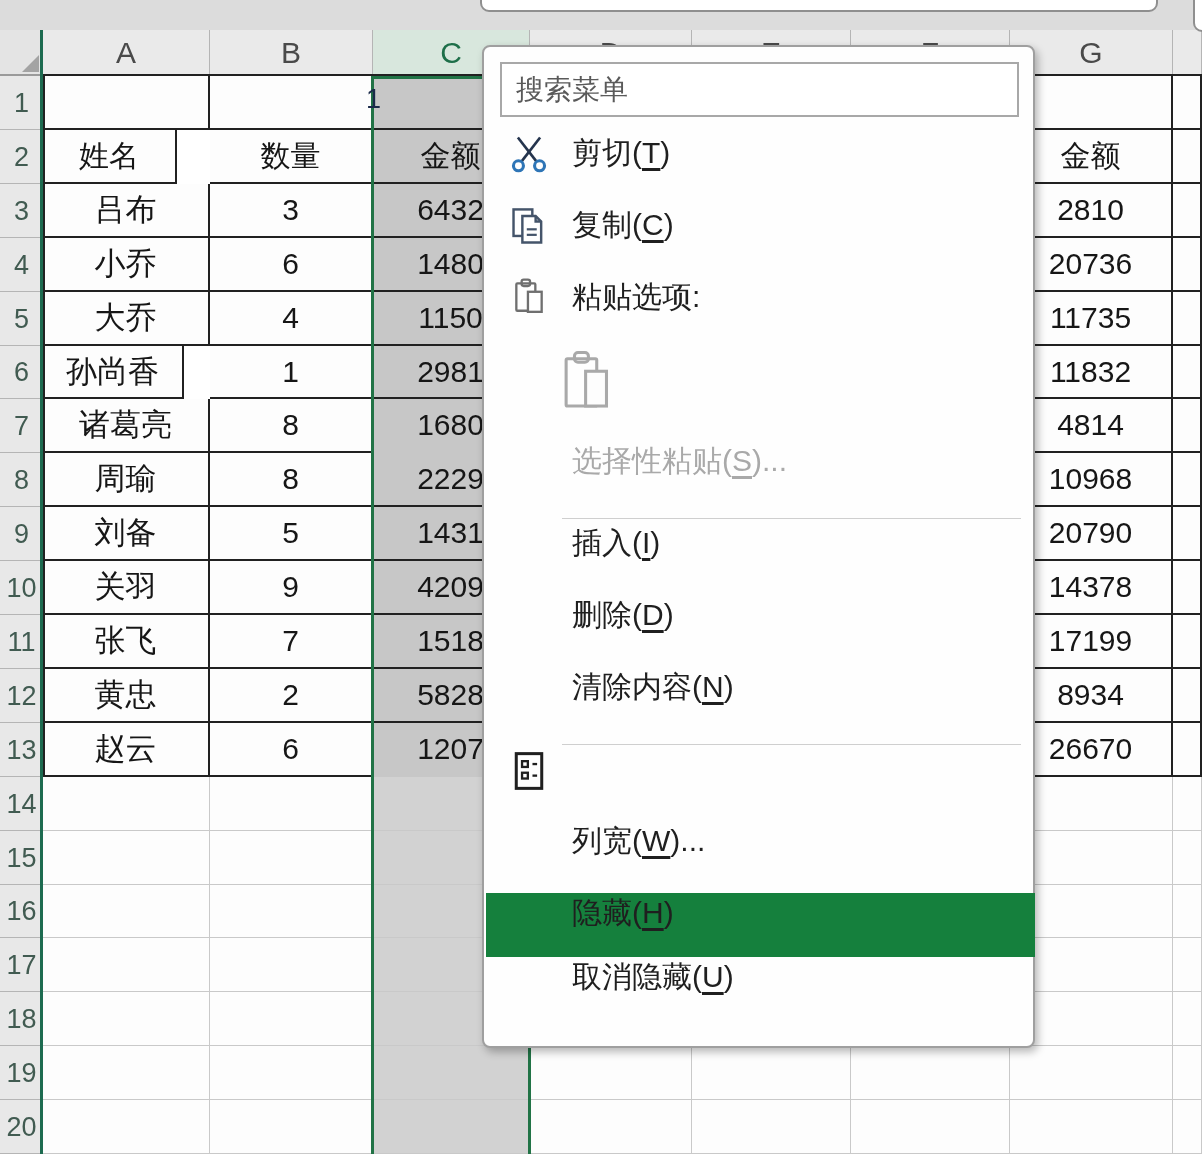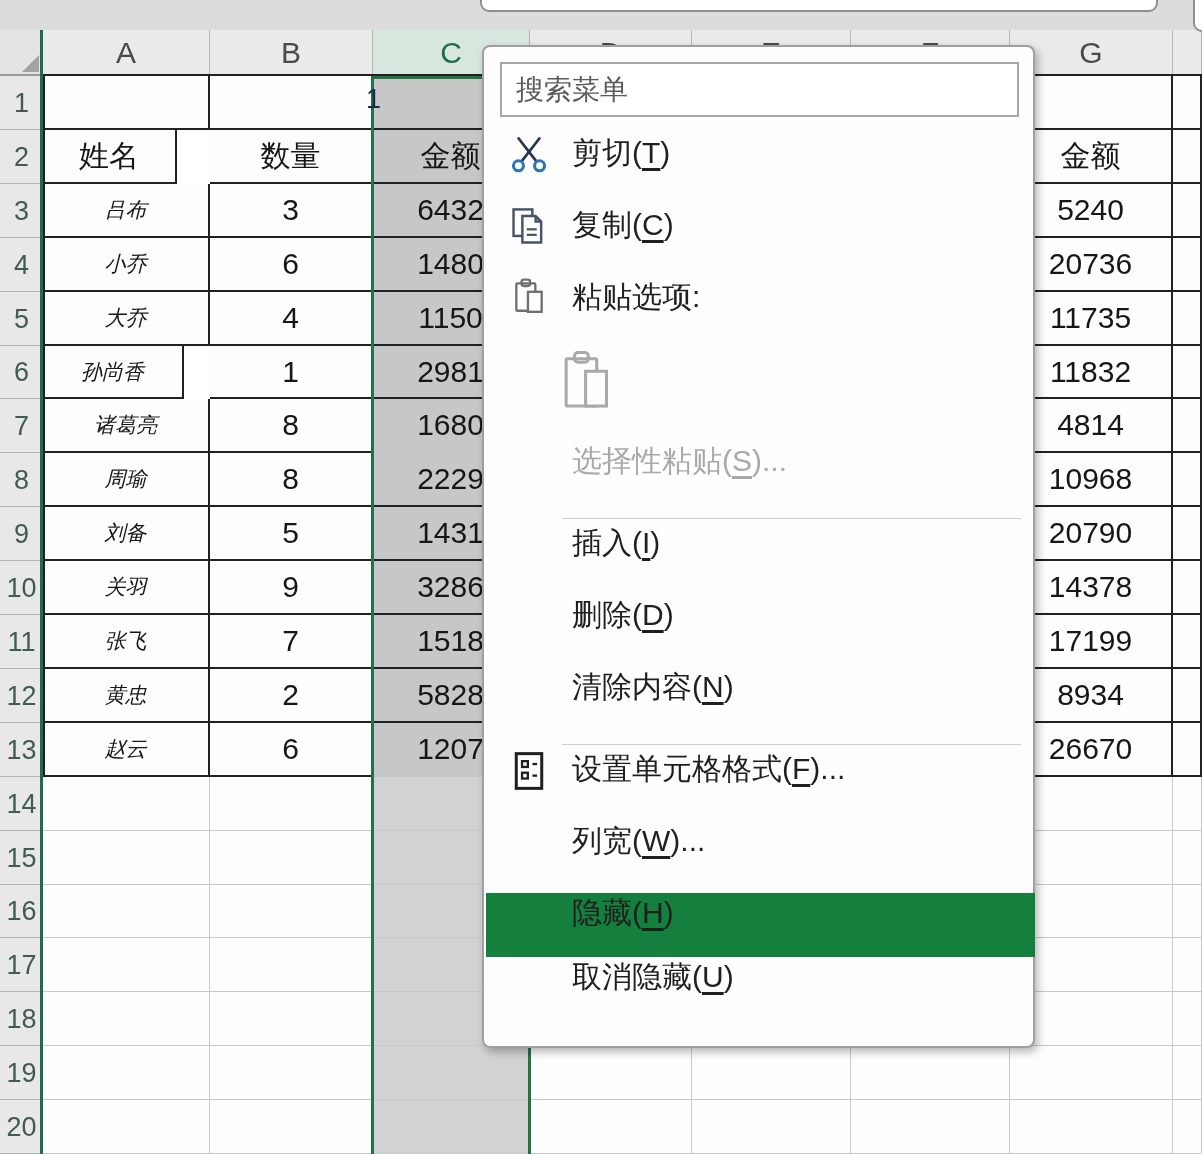--- a/index.html
+++ b/index.html
@@ -18,21 +18,21 @@
           border-right:1px solid #b5b5b5;border-bottom:1px solid #9a9a9a;box-sizing:border-box;z-index:1;}
   .corner .tri{position:absolute;right:3px;bottom:3px;width:0;height:0;
           border-left:17px solid transparent;border-bottom:17px solid #a3a3a3;}
   
   .cell{position:absolute;box-sizing:border-box;background:#fdfdfd;font-size:30px;color:#161616;
         text-align:center;overflow:visible;white-space:nowrap;z-index:1;}
   .cell.lt{border-right:1px solid #c9c9c9;border-bottom:1px solid #c9c9c9;}
   .cell.tb{border-right:2px solid #212121;border-bottom:2px solid #212121;}
   .cell.selfill{background:#c7c7c7;}
   .cell.selfill-lt{background:#d2d2d2;}
-  .cell.name{font-size:21px;font-style:italic;}
+  .cell.name{font-size:31px;}
   .line{position:absolute;z-index:3;}
   .c1mark{position:absolute;z-index:4;font-size:27px;color:#1b2a4a;}
   
   .menu{position:absolute;left:482px;top:45px;width:553px;height:1003px;background:#fefefe;
         border:2px solid #9f9f9f;border-radius:8px;box-sizing:border-box;z-index:10;
         box-shadow:3px 4px 8px rgba(0,0,0,0.28);}
   .searchbox{position:absolute;left:16px;top:15px;width:519px;height:55px;background:#ffffff;
         border:2px solid #a8a8a8;box-sizing:border-box;font-size:28px;color:#5a5a5a;
         line-height:51px;padding-left:14px;}
   .mi{position:absolute;left:2px;width:549px;height:72px;display:flex;align-items:flex-start;}
@@ -99,21 +99,21 @@
       <div class="cell tb" style="left:692px;top:130px;width:159px;height:54px;line-height:52px;"></div>
       <div class="cell tb" style="left:851px;top:130px;width:159px;height:54px;line-height:52px;"></div>
       <div class="cell tb" style="left:1010px;top:130px;width:163px;height:54px;line-height:52px;">金额</div>
       <div class="cell tb" style="left:1173px;top:130px;width:29px;height:54px;line-height:52px;"></div>
       <div class="cell tb name" style="left:43px;top:184px;width:167px;height:54px;line-height:52px;">吕布</div>
       <div class="cell tb" style="left:210px;top:184px;width:163px;height:54px;line-height:52px;">3</div>
       <div class="cell tb selfill" style="left:373px;top:184px;width:157px;height:54px;line-height:52px;">6432</div>
       <div class="cell tb" style="left:530px;top:184px;width:162px;height:54px;line-height:52px;"></div>
       <div class="cell tb" style="left:692px;top:184px;width:159px;height:54px;line-height:52px;"></div>
       <div class="cell tb" style="left:851px;top:184px;width:159px;height:54px;line-height:52px;"></div>
-      <div class="cell tb" style="left:1010px;top:184px;width:163px;height:54px;line-height:52px;">5240</div>
+      <div class="cell tb" style="left:1010px;top:184px;width:163px;height:54px;line-height:52px;">2810</div>
       <div class="cell tb" style="left:1173px;top:184px;width:29px;height:54px;line-height:52px;"></div>
       <div class="cell tb name" style="left:43px;top:238px;width:167px;height:54px;line-height:52px;">小乔</div>
       <div class="cell tb" style="left:210px;top:238px;width:163px;height:54px;line-height:52px;">6</div>
       <div class="cell tb selfill" style="left:373px;top:238px;width:157px;height:54px;line-height:52px;">1480</div>
       <div class="cell tb" style="left:530px;top:238px;width:162px;height:54px;line-height:52px;"></div>
       <div class="cell tb" style="left:692px;top:238px;width:159px;height:54px;line-height:52px;"></div>
       <div class="cell tb" style="left:851px;top:238px;width:159px;height:54px;line-height:52px;"></div>
       <div class="cell tb" style="left:1010px;top:238px;width:163px;height:54px;line-height:52px;">20736</div>
       <div class="cell tb" style="left:1173px;top:238px;width:29px;height:54px;line-height:52px;"></div>
       <div class="cell tb name" style="left:43px;top:292px;width:167px;height:54px;line-height:52px;">大乔</div>
@@ -151,21 +151,21 @@
       <div class="cell tb name" style="left:43px;top:507px;width:167px;height:54px;line-height:52px;">刘备</div>
       <div class="cell tb" style="left:210px;top:507px;width:163px;height:54px;line-height:52px;">5</div>
       <div class="cell tb selfill" style="left:373px;top:507px;width:157px;height:54px;line-height:52px;">1431</div>
       <div class="cell tb" style="left:530px;top:507px;width:162px;height:54px;line-height:52px;"></div>
       <div class="cell tb" style="left:692px;top:507px;width:159px;height:54px;line-height:52px;"></div>
       <div class="cell tb" style="left:851px;top:507px;width:159px;height:54px;line-height:52px;"></div>
       <div class="cell tb" style="left:1010px;top:507px;width:163px;height:54px;line-height:52px;">20790</div>
       <div class="cell tb" style="left:1173px;top:507px;width:29px;height:54px;line-height:52px;"></div>
       <div class="cell tb name" style="left:43px;top:561px;width:167px;height:54px;line-height:52px;">关羽</div>
       <div class="cell tb" style="left:210px;top:561px;width:163px;height:54px;line-height:52px;">9</div>
-      <div class="cell tb selfill" style="left:373px;top:561px;width:157px;height:54px;line-height:52px;">3286</div>
+      <div class="cell tb selfill" style="left:373px;top:561px;width:157px;height:54px;line-height:52px;">4209</div>
       <div class="cell tb" style="left:530px;top:561px;width:162px;height:54px;line-height:52px;"></div>
       <div class="cell tb" style="left:692px;top:561px;width:159px;height:54px;line-height:52px;"></div>
       <div class="cell tb" style="left:851px;top:561px;width:159px;height:54px;line-height:52px;"></div>
       <div class="cell tb" style="left:1010px;top:561px;width:163px;height:54px;line-height:52px;">14378</div>
       <div class="cell tb" style="left:1173px;top:561px;width:29px;height:54px;line-height:52px;"></div>
       <div class="cell tb name" style="left:43px;top:615px;width:167px;height:54px;line-height:52px;">张飞</div>
       <div class="cell tb" style="left:210px;top:615px;width:163px;height:54px;line-height:52px;">7</div>
       <div class="cell tb selfill" style="left:373px;top:615px;width:157px;height:54px;line-height:52px;">1518</div>
       <div class="cell tb" style="left:530px;top:615px;width:162px;height:54px;line-height:52px;"></div>
       <div class="cell tb" style="left:692px;top:615px;width:159px;height:54px;line-height:52px;"></div>
@@ -334,21 +334,20 @@
             <svg width="42" height="44" viewBox="0 0 36 38">
               <rect x="7" y="4" width="22" height="30" fill="none" stroke="#1f1f1f" stroke-width="2.6"></rect>
               <g fill="none" stroke="#1f1f1f" stroke-width="2">
                 <rect x="12" y="10.5" width="5" height="5"></rect>
                 <rect x="12" y="20.5" width="5" height="5"></rect>
                 <line x1="21" y1="13" x2="25" y2="13"></line>
                 <line x1="21" y1="23" x2="25" y2="23"></line>
               </g>
             </svg>
           </div>
-          <div class="lb">设置单元格格式(<u>F</u>)...</div>
         </div>
         <div class="mi" style="top: 774px; height: 72px;">
           <div class="ic"></div>
           <div class="lb">列宽(<u>W</u>)...</div>
         </div>
         <div class="mi hl" style="top: 846px; height: 64px;">
           <div class="ic"></div>
           <div class="lb">隐藏(<u>H</u>)</div>
         </div>
         <div class="mi" style="top: 910px; height: 72px;">

